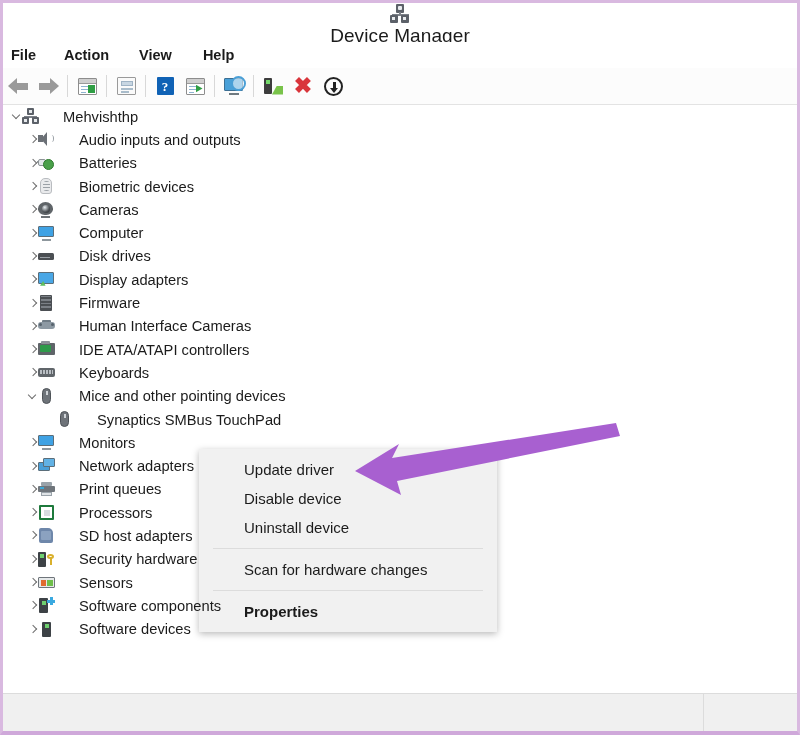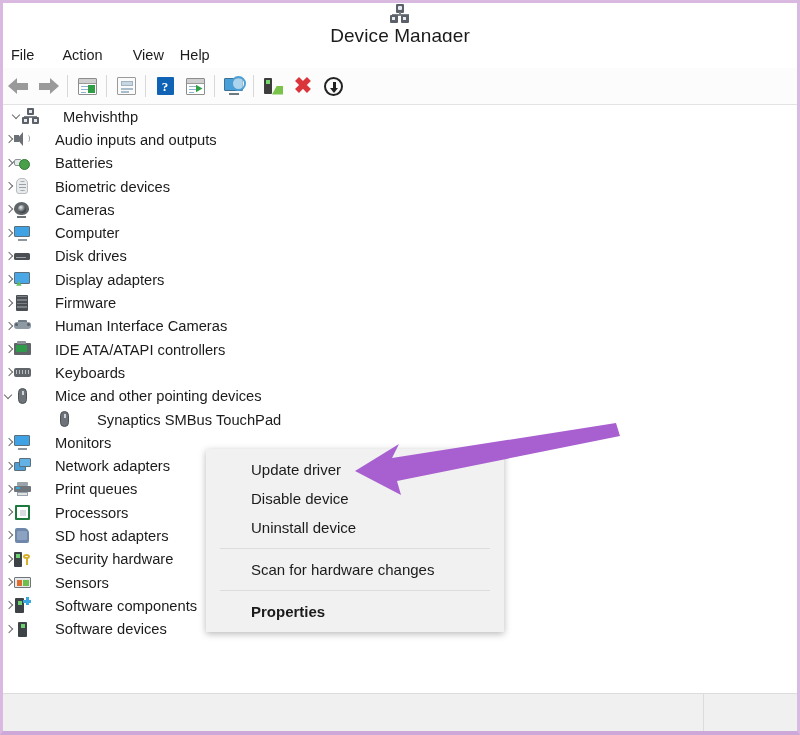--- a/index.html
+++ b/index.html
@@ -45,26 +45,26 @@
   .title-text{
     font-size:19px;color:#1b1b1b;letter-spacing:.1px;
   }
 
   
   .menubar{
     position:absolute;left:0;top:39px;right:0;height:26px;
     background:#ffffff;display:flex;align-items:center;
   }
   .menu-item{
-    font-size:14.5px;color:#1b1b1b;padding:2px 0;margin:0;cursor:default;
+    font-size:14.5px;color:#1b1b1b;padding:2px 0;margin:0;cursor:default;font-weight:bold;
   }
   .menu-item.m0{margin-left:8px;}
   .menu-item.m1{margin-left:28px;}
   .menu-item.m2{margin-left:30px;}
-  .menu-item.m3{margin-left:16px;}
+  .menu-item.m3{margin-left:31px;}
 
   
   .toolbar{
     position:absolute;left:0;top:65px;right:0;height:36px;
     background:#fcfcfc;
     border-bottom:1px solid #e3e3e3;
     display:flex;align-items:center;
   }
   .tb-btn{
     width:30px;height:30px;display:flex;align-items:center;justify-content:center;
@@ -126,21 +126,21 @@
     position:relative;height:23.3px;display:flex;align-items:center;
     font-size:14.7px;color:#1b1b1b;white-space:nowrap;cursor:default;
   }
   .row .chev{
     width:11px;height:11px;flex:0 0 auto;position:relative;color:#6d6d6d;
     font-size:11px;line-height:11px;text-align:center;
   }
   .row .lbl{margin-left:24px;}
   .row .ico{width:17px;height:17px;flex:0 0 auto;position:relative;}
   .row.lvl0{padding-left:8px;}
-  .row.lvl1{}
+  .row.lvl1{padding-left:24px;}
   .row.lvl2{padding-left:53px;}
   .row.selected .selbg{
     position:absolute;left:47px;top:0;height:23.3px;background:#cde7f7;z-index:0;
   }
   .row .fg{position:relative;z-index:1;display:flex;align-items:center;}
 
   
   .chev-r:before{
     content:"";position:absolute;left:3px;top:2px;width:5px;height:5px;
     border-right:1.5px solid #6d6d6d;border-top:1.5px solid #6d6d6d;
@@ -241,21 +241,21 @@
   .swc .b:after{content:"";position:absolute;left:2.5px;top:2.5px;width:4px;height:4px;background:#6fd06f;}
   .swc .plus{position:absolute;right:0;top:0;width:8px;height:8px;}
   .swc .plus:before{content:"";position:absolute;left:3px;top:0;width:2.5px;height:8px;background:#3aa9e0;}
   .swc .plus:after{content:"";position:absolute;left:0;top:3px;width:8px;height:2.5px;background:#3aa9e0;}
 
   .swd{position:absolute;left:4px;top:1px;width:9px;height:15px;background:#3d4246;border-radius:1px;}
   .swd:after{content:"";position:absolute;left:2.5px;top:2.5px;width:4px;height:4px;background:#6fd06f;}
 
   
   .ctx{
-    position:absolute;left:203px;top:446px;width:298px;
+    position:absolute;left:196px;top:446px;width:298px;
     background:#f1f1f1;
     box-shadow:0 2px 7px rgba(0,0,0,.28);
     padding:6px 0 6px 0;
   }
   .ctx-item{
     height:29px;display:flex;align-items:center;padding-left:45px;
     font-size:15px;color:#1b1b1b;cursor:default;
   }
   .ctx-item.bold{font-weight:bold;}
   .ctx-sep{height:1px;background:#dcdcdc;margin:6px 14px 6px 14px;}

